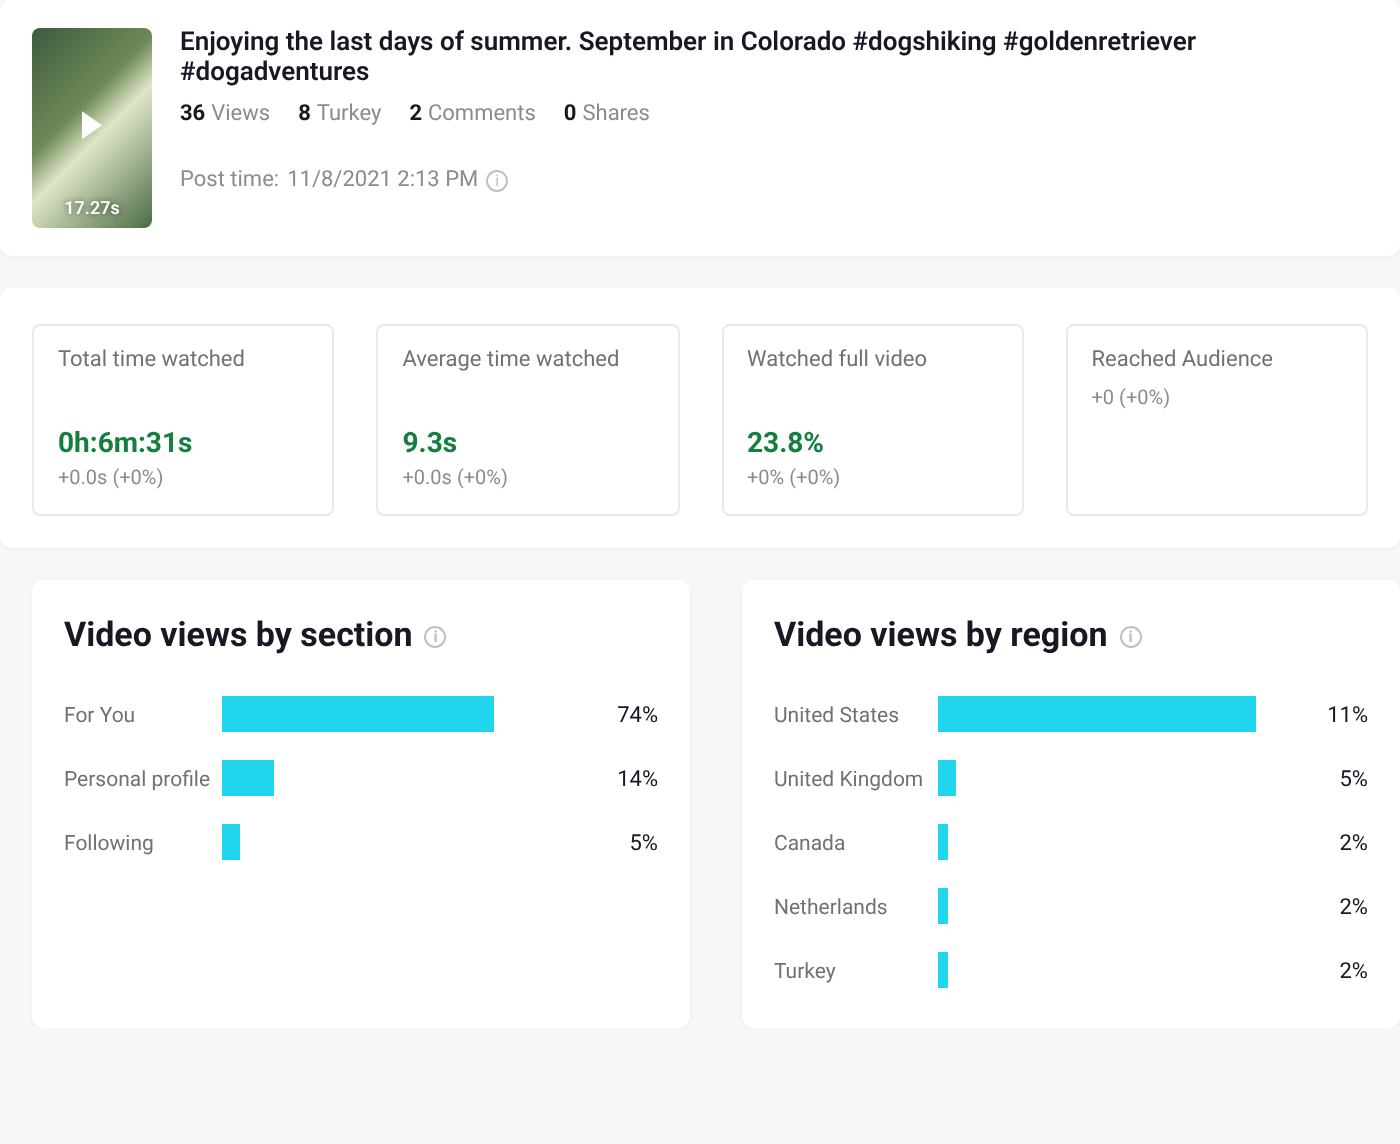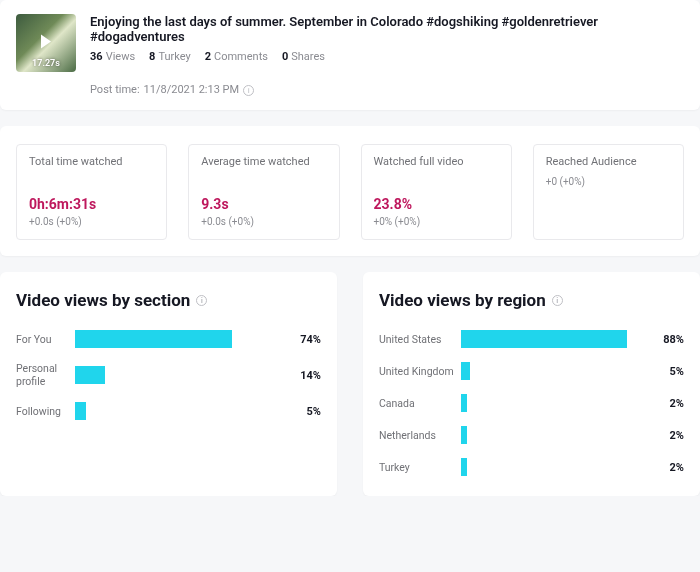--- a/index.html
+++ b/index.html
@@ -12,21 +12,21 @@
   }
   .card {
     background: #fff;
     border-radius: 6px;
     box-shadow: 0 1px 2px rgba(0,0,0,0.04);
   }
 
   
   .header-card { padding: 14px 16px; display: flex; gap: 14px; }
   .thumb {
-    width: 60px; height: 58px; border-radius: 4px;
+    width: 60px; height: 100px; border-radius: 4px;
     background: linear-gradient(135deg, #3d5b3f 0%, #6f8a57 40%, #dfe6c8 55%, #4a6b44 100%);
     position: relative; flex-shrink: 0;
   }
   .thumb .play {
     position: absolute; top: 50%; left: 50%; transform: translate(-50%, -60%);
     width: 0; height: 0;
     border-left: 10px solid #fff; border-top: 7px solid transparent; border-bottom: 7px solid transparent;
   }
   .thumb .dur {
     position: absolute; bottom: 4px; left: 50%; transform: translateX(-50%);
@@ -45,33 +45,33 @@
 
   
   .perf-card { margin-top: 16px; padding: 18px 16px 16px; }
   .section-title { font-size: 17px; font-weight: 700; margin-bottom: 14px; }
   .metrics { display: flex; gap: 21px; }
   .metric {
     flex: 1; border: 1px solid #e9e9ec; border-radius: 4px;
     padding: 10px 12px 12px;
   }
   .metric-label { font-size: 11px; color: #707176; margin-bottom: 8px; }
-  .metric-value { font-size: 14px; font-weight: 700; color: #be185d; margin-bottom: 4px; margin-top: 28px; }
+  .metric-value { font-size: 14px; font-weight: 700; color: #15803d; margin-bottom: 4px; margin-top: 28px; }
   .metric-delta { font-size: 10px; color: #8a8b91; }
 
   
-  .charts-row { display: flex; gap: 26px; margin-top: 16px; }
+  .charts-row { display: flex; gap: 26px; margin-top: 16px; margin-left: 16px; }
   .chart-card { flex: 1; padding: 18px 16px 20px; }
   .chart-title { font-size: 17px; font-weight: 700; margin-bottom: 20px; display: flex; align-items: center; gap: 6px; }
   .bar-row { display: flex; align-items: center; margin-bottom: 14px; }
   .bar-row:last-child { margin-bottom: 0; }
-  .bar-label { width: 59px; flex-shrink: 0; font-size: 10.5px; color: #707176; }
+  .bar-label { width: 79px; flex-shrink: 0; font-size: 10.5px; color: #707176; }
   .bar-track { flex: 1; height: 18px; position: relative; }
   .bar-fill { height: 100%; background: #20d5ec; }
-  .bar-value { width: 34px; flex-shrink: 0; text-align: right; font-size: 11px; font-weight: 700; color: #161823; padding-left: 6px; }
+  .bar-value { width: 34px; flex-shrink: 0; text-align: right; font-size: 11px; font-weight: 400; color: #161823; padding-left: 6px; }
 
   
   .region .bar-label { width: 82px; }
 </style>
 </head>
 <body>
 
 <div class="card header-card">
   <div class="thumb">
     <div class="play"></div>
@@ -153,21 +153,21 @@
     <div class="chart-title">
       <span>Video views by region</span>
       <span class="info-icon">i</span>
     </div>
     <div id="region-bars">
         <div class="bar-row">
           <div class="bar-label">United States</div>
           <div class="bar-track">
             <div class="bar-fill" style="width:88%"></div>
           </div>
-          <div class="bar-value">88%</div>
+          <div class="bar-value">11%</div>
         </div>
         <div class="bar-row">
           <div class="bar-label">United Kingdom</div>
           <div class="bar-track">
             <div class="bar-fill" style="width:5%"></div>
           </div>
           <div class="bar-value">5%</div>
         </div>
         <div class="bar-row">
           <div class="bar-label">Canada</div>

